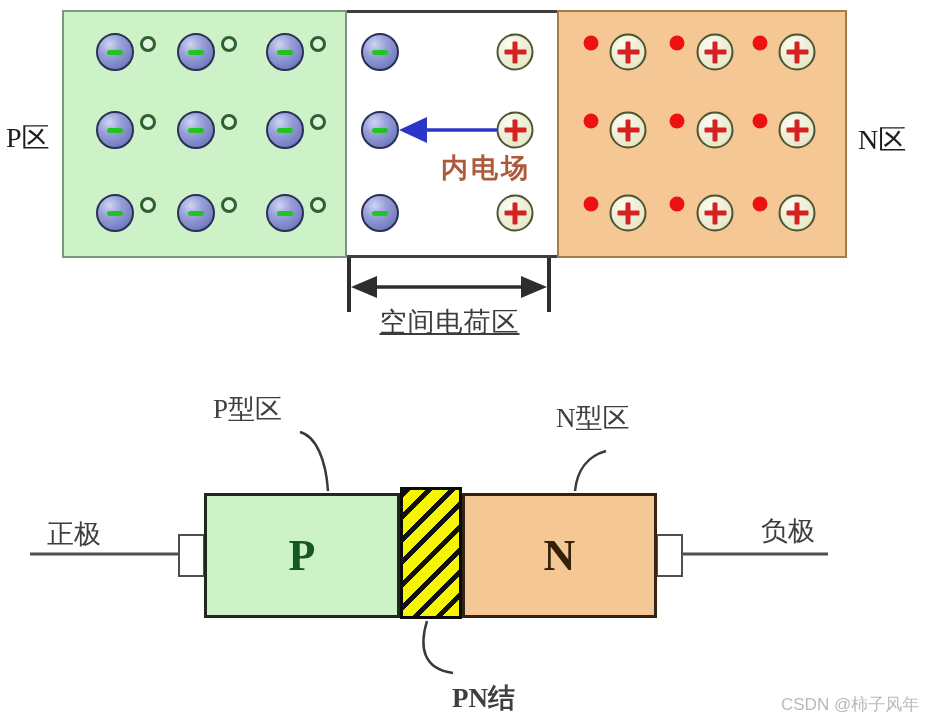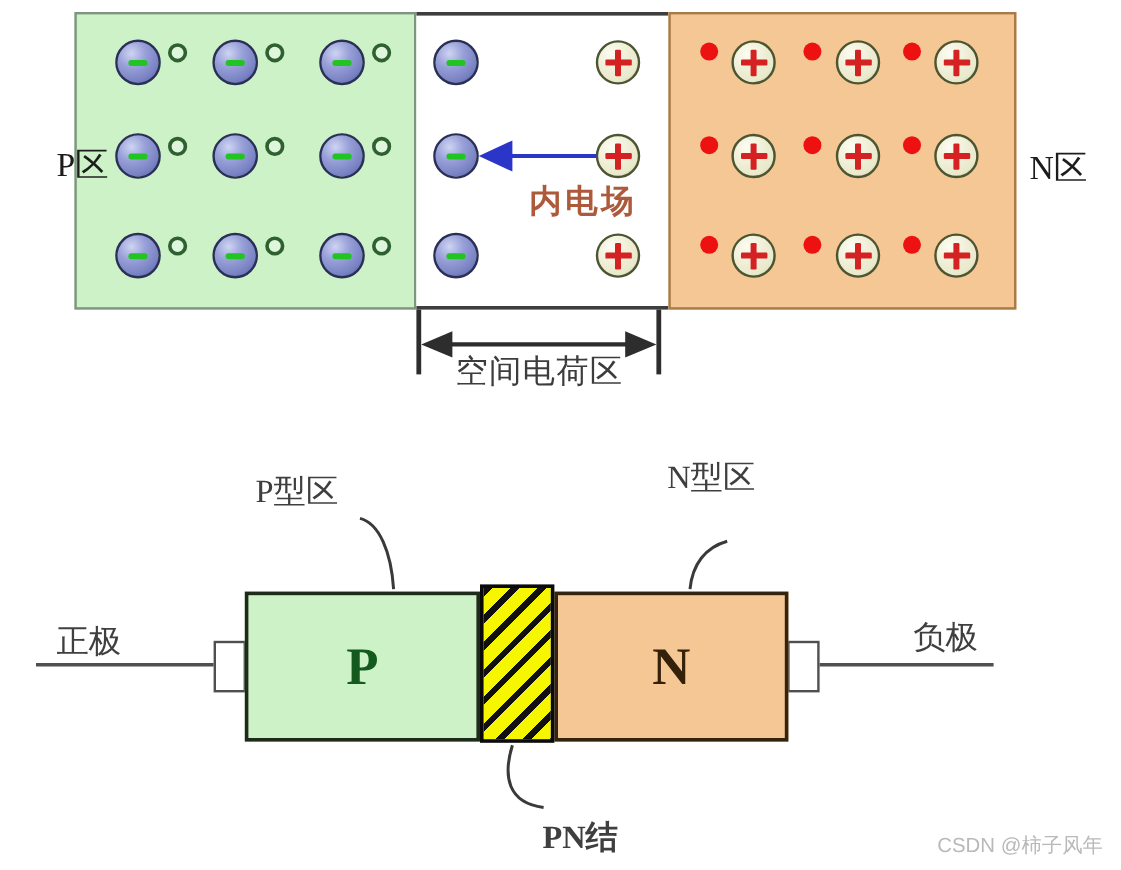--- a/index.html
+++ b/index.html
@@ -23,43 +23,43 @@
   .sign-minus{width:16px;height:5px;border-radius:2.5px;background:var(--neg-sign);}
   .sign-plus{position:relative;width:22px;height:22px;}
   .sign-plus::before{content:"";position:absolute;left:0;top:8.5px;width:22px;height:5px;background:var(--pos-sign);border-radius:1px;}
   .sign-plus::after{content:"";position:absolute;left:8.5px;top:0;width:5px;height:22px;background:var(--pos-sign);border-radius:1px;}
   .hole{position:absolute;width:16px;height:16px;border:3px solid var(--hole-ring);border-radius:50%;
         background:rgba(255,255,255,.35);box-sizing:border-box;transform:translate(-50%,-50%);}
   .electron{position:absolute;width:15px;height:15px;border-radius:50%;background:var(--electron);
         transform:translate(-50%,-50%);}
 
   .side-label{position:absolute;font-size:28px;color:#1c1c1c;z-index:5;}
-  .p-side{left:6px;top:119px;margin-left:41px;}
+  .p-side{left:6px;top:119px;}
   .n-side{left:858px;top:121px;}
   .field-label{position:absolute;left:401px;top:150px;z-index:5;font-size:27px;font-weight:bold;
                letter-spacing:3px;color:var(--field-label);margin-left:40px;}
   .cap{position:absolute;left:349px;width:201px;text-align:center;color:#3c3c3c;font-size:27px;z-index:5;}
-  .cap1{top:291px;letter-spacing:1px;}
+  .cap1{top:304px;letter-spacing:1px;text-decoration:underline;}
   .cap2{top:324px;}
 
   
   .box{position:absolute;box-sizing:border-box;display:flex;align-items:center;justify-content:center;z-index:2;}
   .p-box{left:204px;top:493px;width:196px;height:125px;background:var(--p-fill);border:3px solid #1e2b1a;}
   .n-box{left:462px;top:493px;width:195px;height:125px;background:var(--n-fill);border:3px solid #33240f;}
   .junction{position:absolute;left:400px;top:487px;width:62px;height:132px;box-sizing:border-box;z-index:3;
             border:3px solid #0a0a0a;
             background:repeating-linear-gradient(135deg,#101010 0 5px,var(--junction-fill) 5px 16px);}
   .p-letter{font-size:44px;font-weight:600;color:#145a1e;}
   .n-letter{font-size:44px;font-weight:600;color:#35200a;}
   .terminal{position:absolute;background:#ffffff;border:2.5px solid #4f4f4f;box-sizing:border-box;z-index:1;}
   .t-left{left:178px;top:534px;width:27px;height:43px;}
   .t-right{left:656px;top:534px;width:27px;height:43px;}
   .lbl{position:absolute;font-size:27px;color:#3f3f3f;z-index:5;}
   .lbl-ptype{left:213px;top:391px;}
-  .lbl-ntype{left:556px;top:380px;}
+  .lbl-ntype{left:556px;top:400px;}
   .lbl-anode{left:47px;top:516px;}
   .lbl-cathode{left:761px;top:513px;}
   .lbl-pn{left:452px;top:680px;font-weight:600;}
 
   .overlay{position:absolute;left:0;top:0;z-index:4;pointer-events:none;}
   .watermark{position:absolute;left:781px;top:693px;z-index:5;
              font-family:"Liberation Sans","DejaVu Sans",sans-serif;font-size:17px;color:#b9b9b9;}
 </style>
 </head>
 <body>

